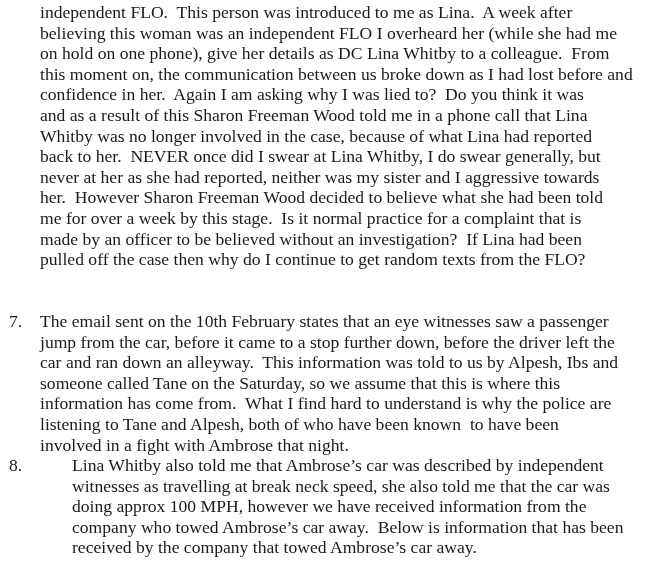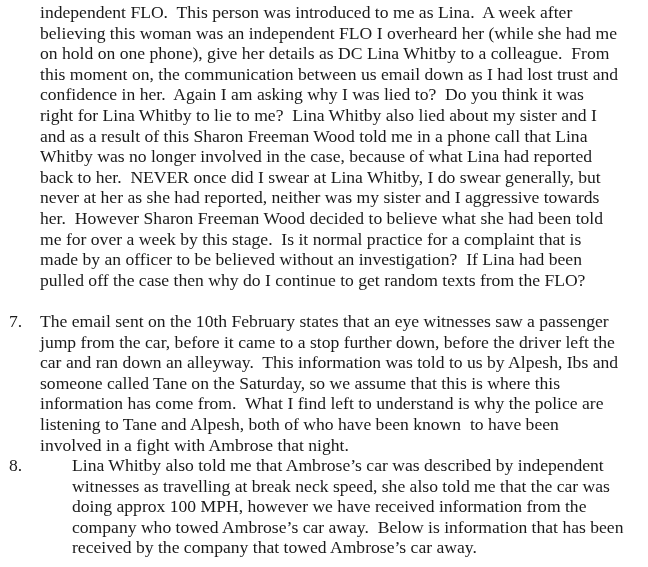--- a/index.html
+++ b/index.html
@@ -42,40 +42,39 @@
   </style>
 </head>
 <body>
 
 <div class="page">
 
   <div class="block" style="top:2px;">
     <span class="line">independent FLO.  This person was introduced to me as Lina.  A week after</span>
     <span class="line">believing this woman was an independent FLO I overheard her (while she had me</span>
     <span class="line">on hold on one phone), give her details as DC Lina Whitby to a colleague.  From</span>
-    <span class="line">this moment on, the communication between us email down as I had lost trust and</span>
+    <span class="line">this moment on, the communication between us broke down as I had lost before and</span>
     <span class="line">confidence in her.  Again I am asking why I was lied to?  Do you think it was</span>
-    <span class="line">right for Lina Whitby to lie to me?  Lina Whitby also lied about my sister and I</span>
     <span class="line">and as a result of this Sharon Freeman Wood told me in a phone call that Lina</span>
     <span class="line">Whitby was no longer involved in the case, because of what Lina had reported</span>
     <span class="line">back to her.  NEVER once did I swear at Lina Whitby, I do swear generally, but</span>
     <span class="line">never at her as she had reported, neither was my sister and I aggressive towards</span>
     <span class="line">her.  However Sharon Freeman Wood decided to believe what she had been told</span>
     <span class="line">me for over a week by this stage.  Is it normal practice for a complaint that is</span>
     <span class="line">made by an officer to be believed without an investigation?  If Lina had been</span>
     <span class="line">pulled off the case then why do I continue to get random texts from the FLO?</span>
   </div>
 
   <span class="num" style="top:311px;">7.</span>
   <div class="block" style="top:311px;">
     <span class="line">The email sent on the 10th February states that an eye witnesses saw a passenger</span>
     <span class="line">jump from the car, before it came to a stop further down, before the driver left the</span>
     <span class="line">car and ran down an alleyway.  This information was told to us by Alpesh, Ibs and</span>
     <span class="line">someone called Tane on the Saturday, so we assume that this is where this</span>
-    <span class="line">information has come from.  What I find left to understand is why the police are</span>
+    <span class="line">information has come from.  What I find hard to understand is why the police are</span>
     <span class="line">listening to Tane and Alpesh, both of who have been known  to have been</span>
     <span class="line">involved in a fight with Ambrose that night.</span>
   </div>
 
   <span class="num" style="top:455px;">8.</span>
   <div class="block" style="top:455px;margin-left:32px;">
     <span class="line">Lina Whitby also told me that Ambrose’s car was described by independent</span>
     <span class="line">witnesses as travelling at break neck speed, she also told me that the car was</span>
     <span class="line">doing approx 100 MPH, however we have received information from the</span>
     <span class="line">company who towed Ambrose’s car away.  Below is information that has been</span>

